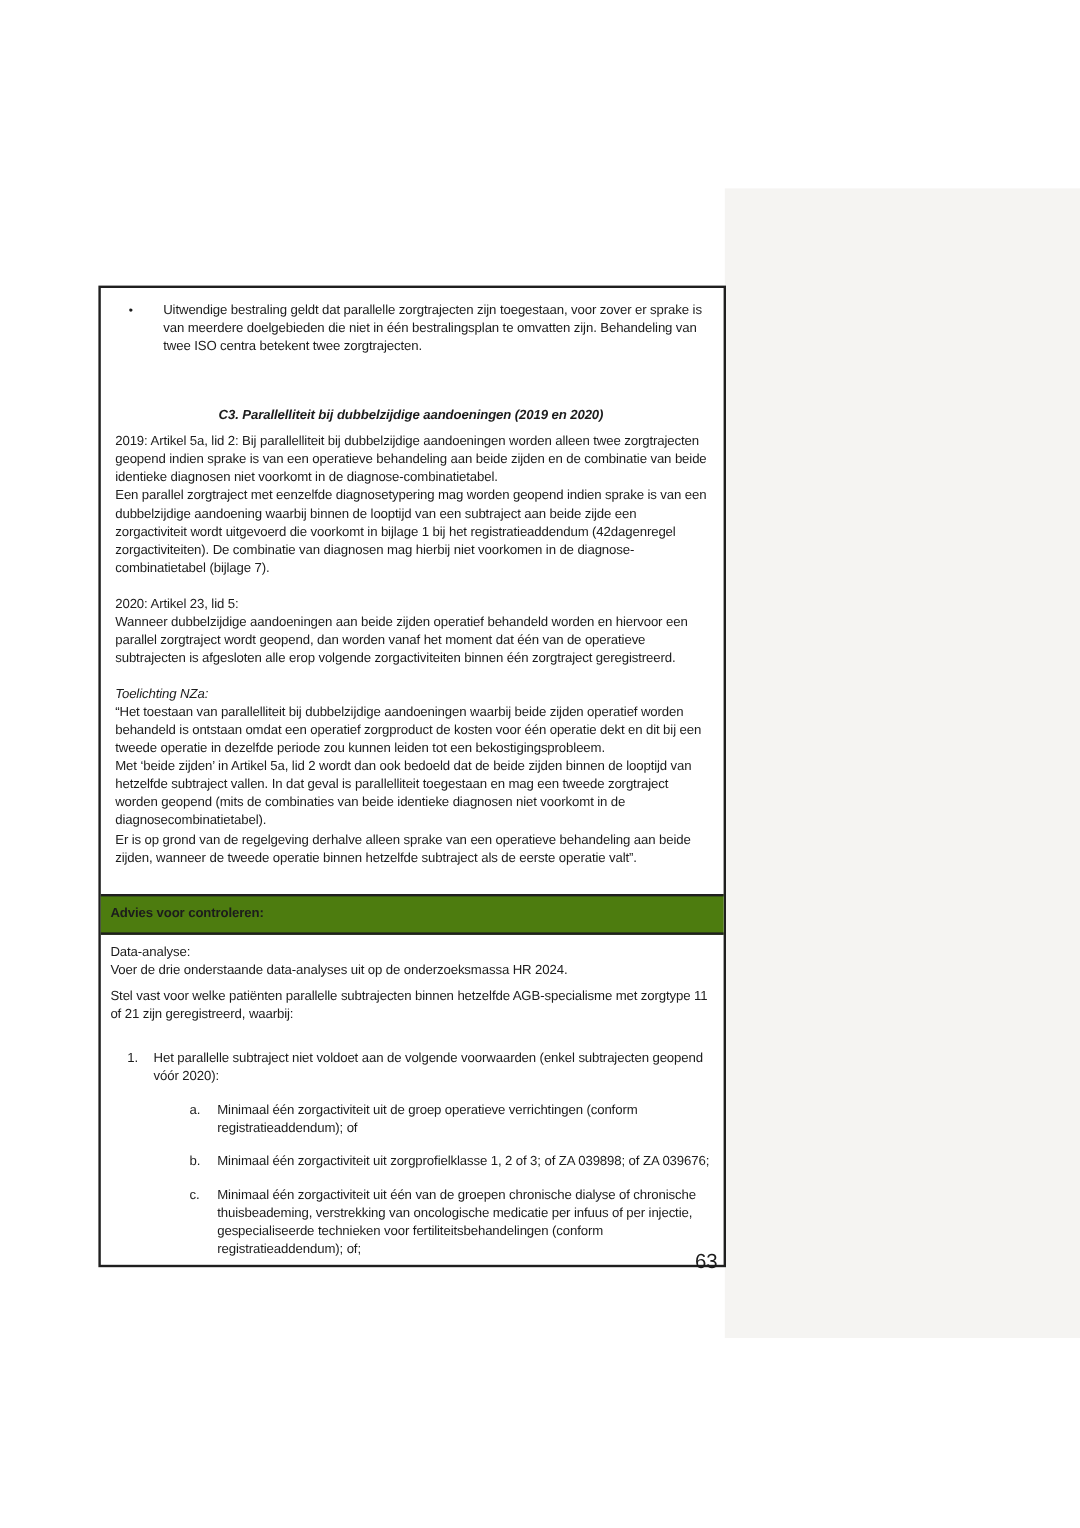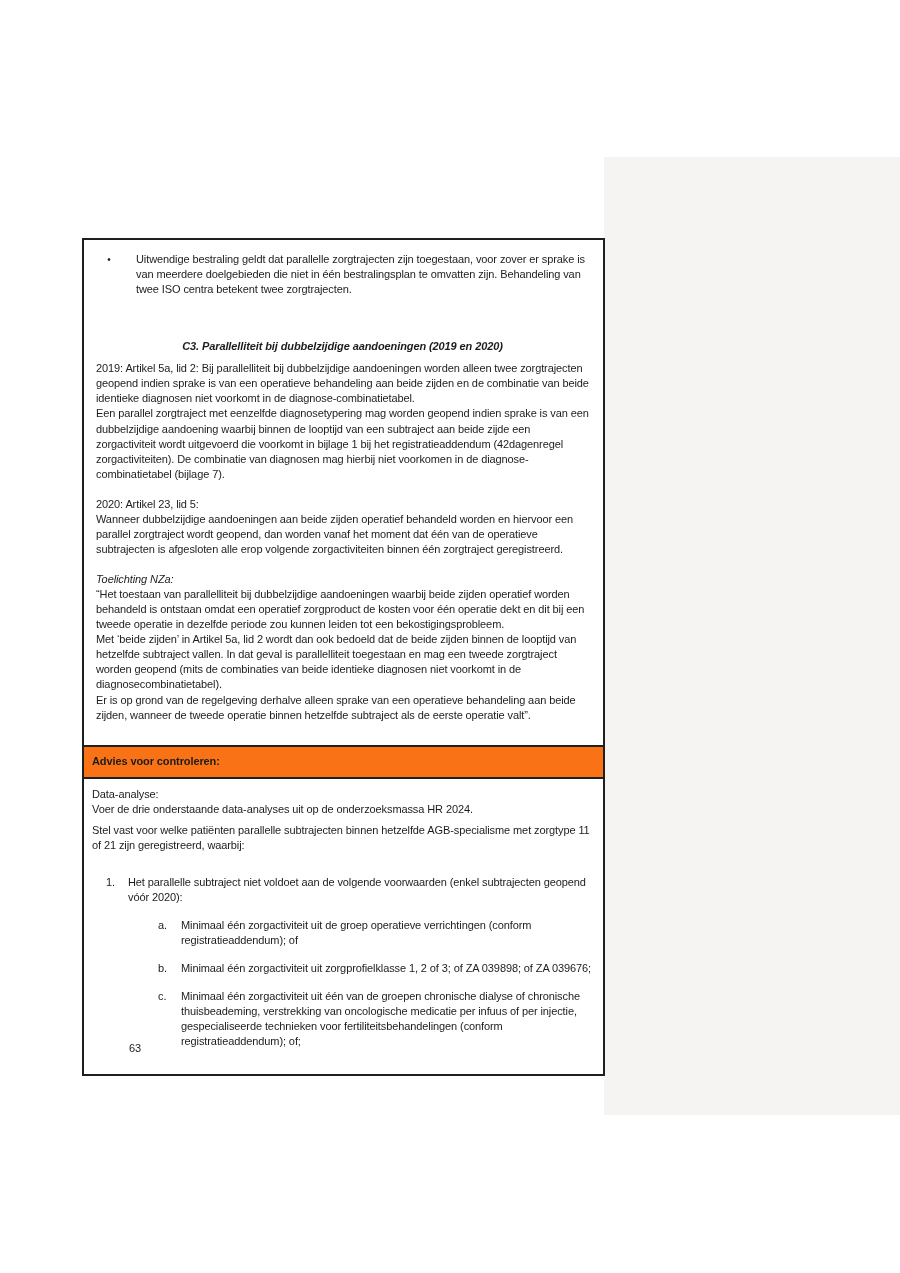--- a/index.html
+++ b/index.html
@@ -21,37 +21,37 @@
   }
   .section-regulation { padding:8px 14px 22px 12px; }
   .bullet-row { display:flex; margin-top:4px; }
   .bullet-glyph { flex:none; width:26px; text-align:center; font-size:10px; padding-top:1px; }
   .bullet-text { flex:1; padding-right:2px;margin-left:14px; }
   .heading-c3 { font-weight:bold; font-style:italic; margin-top:42px;text-align:center; }
   .para { margin-top:7px; }
   .para-title { margin-top:15px; }
   .toelichting-label { font-style:italic; margin-top:15px; }
   .advice-bar {
-    background:#f97316;
+    background:#4d7c0f;
     border-top:2px solid #1f1f1f;
     border-bottom:2px solid #1f1f1f;
     padding:7px 8px 8px 8px;
     font-weight:bold;
   }
-  .section-analysis { padding:8px 10px 24px 8px; }
+  .section-analysis { padding:8px 10px 4px 8px; }
   .numbered-item { display:flex; margin-top:22px; padding-left:14px; }
   .item-number { flex:none; width:22px; }
   .item-body { flex:1; }
   .sub-item { display:flex; margin-top:13px; padding-left:66px; }
   .sub-letter { flex:none; width:23px; }
   .sub-text { flex:1; }
   .intro-para { margin-top:6px; }
   .page-number {
     position:absolute; left:82px; top:1042px; width:516px;
-    text-align:left; font-size:11px;padding-left:47px;
+    text-align:right; font-size:17px;
   }
 </style>
 </head>
 <body>
 
 <div class="gray-panel"></div>
 
 <div class="doc-table">
 
   <div class="section-regulation">

